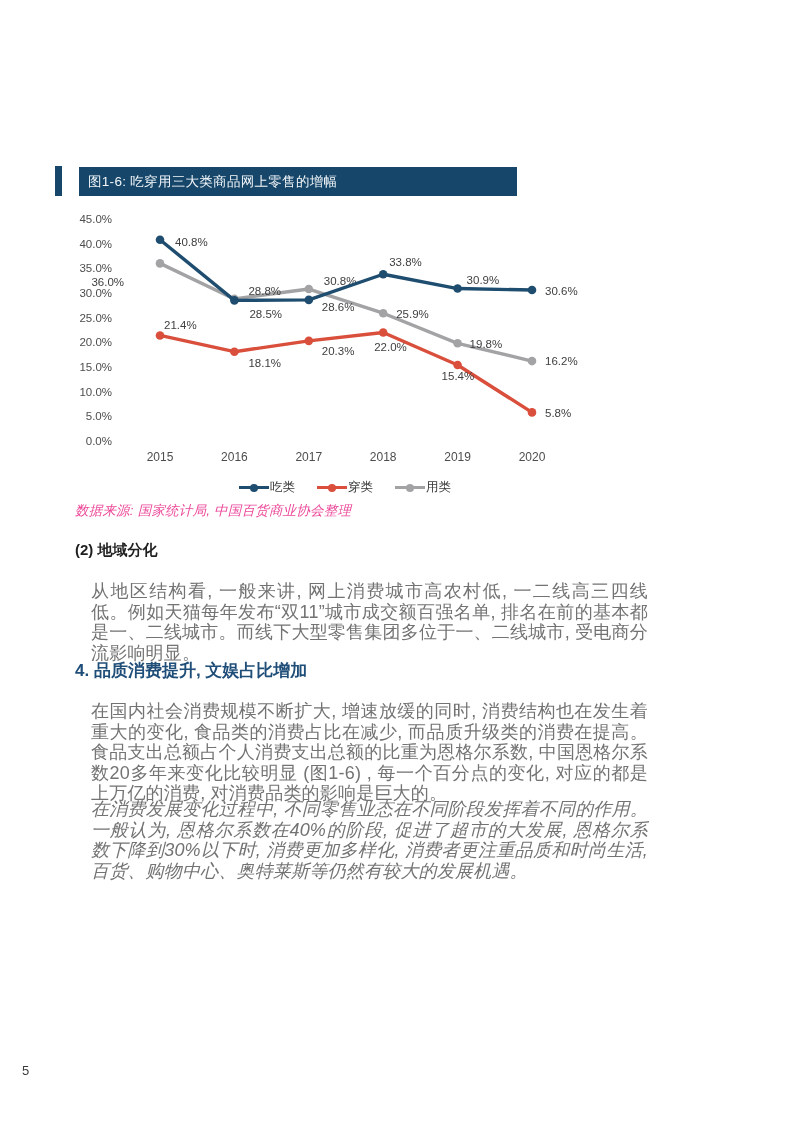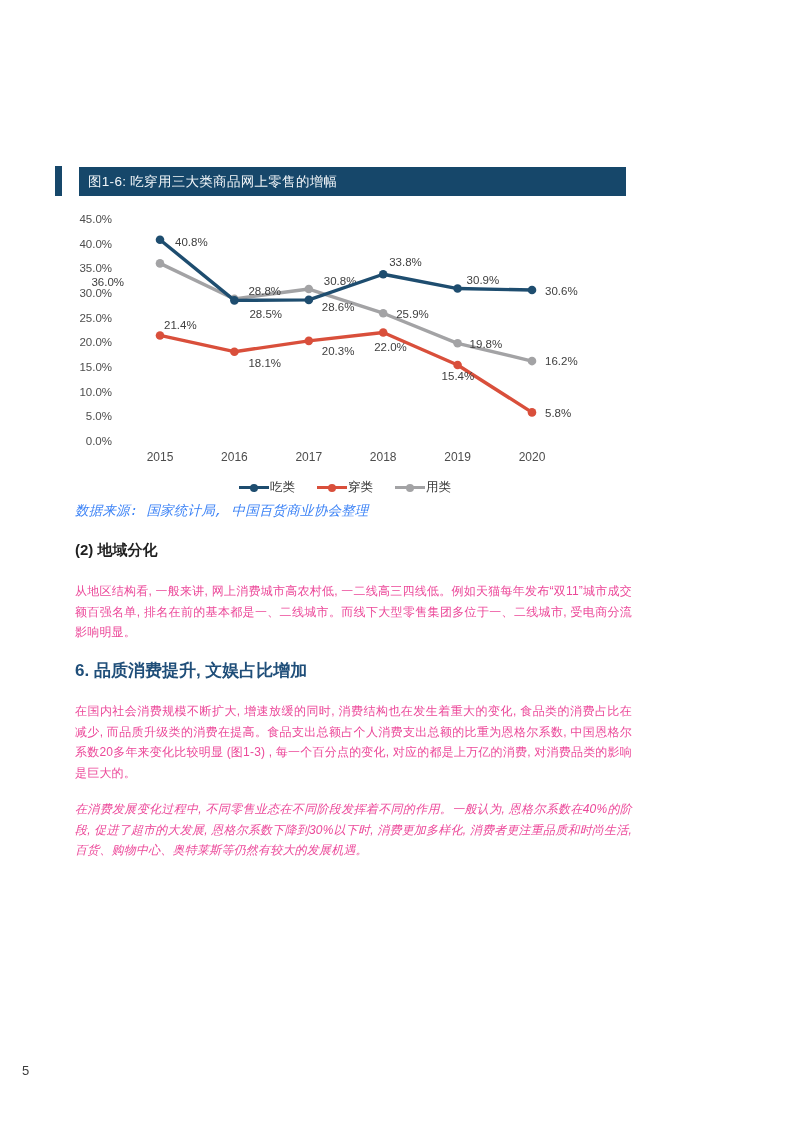--- a/index.html
+++ b/index.html
@@ -5,49 +5,48 @@
   html,body{margin:0;padding:0;}
   body{
     width:793px;height:1122px;position:relative;background:#ffffff;
     font-family:"Liberation Sans","DejaVu Sans",sans-serif;overflow:hidden;
   }
   .abs{position:absolute;}
   .title-accent{
     left:55px;top:166px;width:7px;height:30px;background:#16476A;
   }
   .figure-titlebar{
-    left:79px;top:167px;width:547px;height:29px;background:#16476A;
+    left:79px;top:167px;width:438px;height:29px;background:#16476A;
     color:#f2f6f9;font-size:13.5px;display:flex;align-items:center;
     padding-left:9px;box-sizing:border-box;letter-spacing:0.3px;
   }
   #chart-svg{left:64px;top:203px;}
   #chart-svg text{font-family:"Liberation Sans","DejaVu Sans",sans-serif;}
   .legend{
     left:64px;top:479px;width:562px;display:flex;justify-content:center;
     align-items:center;gap:22px;
   }
   .legend-item{display:flex;align-items:center;gap:1px;}
   .legend-marker{position:relative;width:30px;height:3px;display:inline-block;}
   .legend-dot{
     position:absolute;left:11px;top:-2.5px;width:8px;height:8px;border-radius:50%;
   }
   .legend-label{font-size:12.5px;color:#3a3a3a;}
   .source-note{
-    left:75px;top:502px;font-style:italic;font-size:13.5px;color:#3b82f6;
+    left:75px;top:502px;font-style:italic;font-size:13.5px;color:#ec4899;
     letter-spacing:0.2px;
-    font-family:Liberation Mono, monospace;
   }
   .h3{
     left:75px;top:541px;font-size:15px;font-weight:bold;color:#1f1f1f;
   }
   .h4{
     left:75px;top:659px;font-size:17px;font-weight:bold;color:#1F4E79;
   }
   .para{
-    left:75px;width:557px;font-size:12px;line-height:20.5px;color:#ec4899;
+    left:91px;width:557px;font-size:18px;line-height:20.5px;color:#737373;
     text-align:justify;text-justify:inter-ideograph;letter-spacing:0.2px;
   }
   .p1{top:581px;}
   .p2{top:701px;}
   .p3{top:799px;font-style:italic;}
   .page-number{
     left:22px;top:1063px;font-size:13px;color:#3d3d3d;
   }
 </style>
 </head>
@@ -137,19 +136,19 @@
       <span class="legend-label">用类</span>
     </div>
   </div>
 
 <div class="abs source-note">数据来源: 国家统计局, 中国百货商业协会整理</div>
 
 <div class="abs h3">(2) 地域分化</div>
 
 <div class="abs para p1">从地区结构看, 一般来讲, 网上消费城市高农村低, 一二线高三四线低。例如天猫每年发布“双11”城市成交额百强名单, 排名在前的基本都是一、二线城市。而线下大型零售集团多位于一、二线城市, 受电商分流影响明显。</div>
 
-<div class="abs h4">6. 品质消费提升, 文娱占比增加</div>
+<div class="abs h4">4. 品质消费提升, 文娱占比增加</div>
 
-<div class="abs para p2">在国内社会消费规模不断扩大, 增速放缓的同时, 消费结构也在发生着重大的变化, 食品类的消费占比在减少, 而品质升级类的消费在提高。食品支出总额占个人消费支出总额的比重为恩格尔系数, 中国恩格尔系数20多年来变化比较明显 (图1-3) , 每一个百分点的变化, 对应的都是上万亿的消费, 对消费品类的影响是巨大的。</div>
+<div class="abs para p2">在国内社会消费规模不断扩大, 增速放缓的同时, 消费结构也在发生着重大的变化, 食品类的消费占比在减少, 而品质升级类的消费在提高。食品支出总额占个人消费支出总额的比重为恩格尔系数, 中国恩格尔系数20多年来变化比较明显 (图1-6) , 每一个百分点的变化, 对应的都是上万亿的消费, 对消费品类的影响是巨大的。</div>
 
 <div class="abs para p3">在消费发展变化过程中, 不同零售业态在不同阶段发挥着不同的作用。一般认为, 恩格尔系数在40%的阶段, 促进了超市的大发展, 恩格尔系数下降到30%以下时, 消费更加多样化, 消费者更注重品质和时尚生活, 百货、购物中心、奥特莱斯等仍然有较大的发展机遇。</div>
 
 <div class="abs page-number">5</div>
 
 </body></html>

